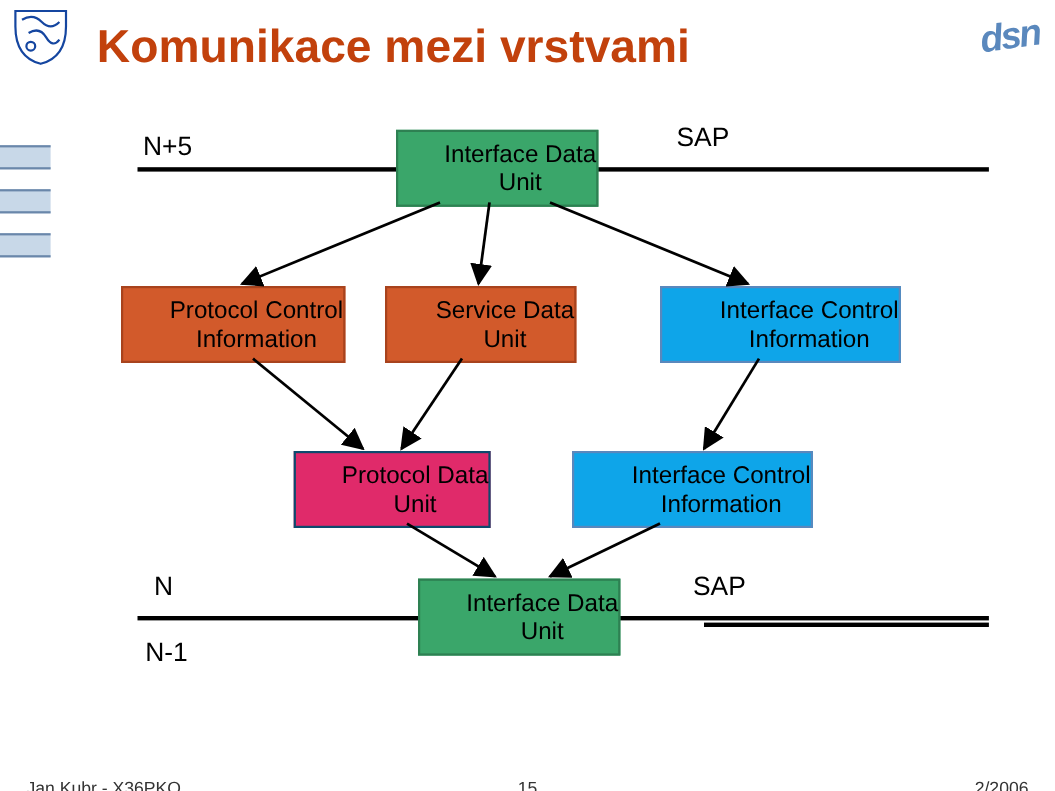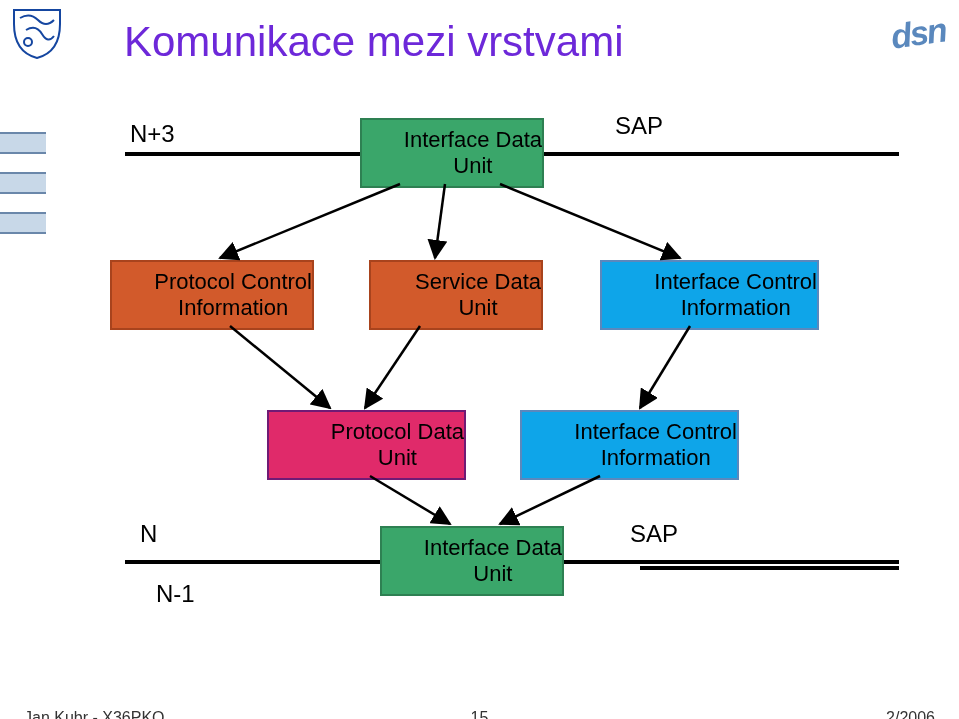--- a/index.html
+++ b/index.html
@@ -1,35 +1,35 @@
 <!DOCTYPE html>
 <html><head>
 <meta charset="utf-8">
 <style>
   html,body{margin:0;padding:0;width:959px;height:719px;font-family:Arial,Helvetica,sans-serif;overflow:hidden;background:#fff;}
   
   .bg-frame{position:absolute;left:0;right:0;top:0;bottom:0;}
   
   .leftstub{position:absolute;left:0;width:46px;height:18px;background:#c8d8e8;border-top:2px solid #6a87aa;border-bottom:2px solid #6a87aa;}
   
-  .title{position:absolute;left:88px;top:18px;font-size:42px;font-weight:normal;color:#6d28d9;margin-left:36px;}
+  .title{position:absolute;left:88px;top:18px;font-size:42px;font-weight:bold;color:#c2410c;}
   
   .logo-left{position:absolute;left:8px;top:4px;width:58px;height:58px;}
   .crest{stroke:#1546a0;fill:none;stroke-width:2;}
   .logo-right{position:absolute;right:14px;top:14px;transform:rotate(-8deg);font-style:italic;font-weight:bold;font-size:34px;color:#5a88bd;letter-spacing:-2px;}
   
   .canvas{position:absolute;left:60px;right:20px;top:100px;bottom:40px;}
   
   .lbl{position:absolute;font-size:24px;color:#000;}
   
   .box{position:absolute;display:flex;align-items:center;justify-content:flex-end;text-align:center;font-size:22px;line-height:1.2;}
   .green{background:#3aa66a;border:2px solid #2e8052;color:#000;}
   .orange{background:#d25a2b;border:2px solid #a8431d;color:#000;}
   .blue{background:#0ea5e9;border:2px solid #5a88bd;color:#000;}
-  .pink{background:#e02a6a;border:2px solid #701a75;color:#000;padding-left:20px;}
+  .pink{background:#e02a6a;border:2px solid #0c4a6e;color:#000;}
   
   .rule{position:absolute;height:0;border-top:4px solid #000;left:65px;right:40px;}
   .rule2{position:absolute;height:0;border-top:4px solid #000;}
   
   .footer{position:absolute;left:0;right:0;bottom:10px;font-size:16px;color:#333;}
   .footer .fl{position:absolute;left:24px;}
   .footer .fc{position:absolute;left:50%;transform:translateX(-50%);}
   .footer .fr{position:absolute;right:24px;}
   
   .connectors{position:absolute;left:0;top:0;pointer-events:none;}
@@ -47,52 +47,52 @@
   <path class="crest" d="M12 14 Q22 8 30 16 Q38 24 46 16"></path>
   <path class="crest" d="M18 26 Q28 20 34 30 Q40 40 46 32"></path>
   <circle class="crest" cx="20" cy="38" r="4"></circle>
 </svg>
 <div class="logo-right">dsn</div>
 
 <div class="title">Komunikace mezi vrstvami</div>
 
 <div class="canvas">
 
-  <div class="lbl" style="left:70px;top:20px;">N+3</div>
+  <div class="lbl" style="left:70px;top:20px;">N+5</div>
   <div class="lbl" style="left:555px;top:12px;">SAP</div>
 
   <div class="rule" style="top:52px;"></div>
 
   <div class="box green" style="left:300px;top:18px;width:180px;height:66px;">
     <span>Interface Data<br>Unit</span>
   </div>
 
   <div class="box orange" style="left:50px;top:160px;width:200px;height:66px;">
     <span>Protocol Control<br>Information</span>
   </div>
-  <div class="box orange" style="left:290px;top:160px;width:170px;height:66px;margin-left:19px;">
+  <div class="box orange" style="left:290px;top:160px;width:170px;height:66px;">
     <span>Service Data<br>Unit</span>
   </div>
   <div class="box blue" style="left:540px;top:160px;width:215px;height:66px;">
     <span>Interface Control<br>Information</span>
   </div>
 
   <div class="box pink" style="left:207px;top:310px;width:175px;height:66px;">
     <span>Protocol Data<br>Unit</span>
   </div>
   <div class="box blue" style="left:460px;top:310px;width:215px;height:66px;">
     <span>Interface Control<br>Information</span>
   </div>
 
   <div class="lbl" style="left:80px;top:420px;">N</div>
   <div class="lbl" style="left:570px;top:420px;">SAP</div>
   <div class="rule" style="top:460px;"></div>
 
   <div class="rule2" style="top:466px;left:580px;right:40px;"></div>
-  <div class="lbl" style="left:72px;top:480px;margin-left:24px;">N-1</div>
+  <div class="lbl" style="left:72px;top:480px;">N-1</div>
 
   <div class="box green" style="left:320px;top:426px;width:180px;height:66px;">
     <span>Interface Data<br>Unit</span>
   </div>
 
   <svg class="connectors" width="880" height="560" viewBox="0 0 880 560">
     <defs>
       <marker id="arrow" viewBox="0 0 10 10" refX="9" refY="5" markerWidth="8" markerHeight="8" orient="auto-start-reverse">
         <path d="M 0 0 L 10 5 L 0 10 z" fill="#000"></path>
       </marker>

